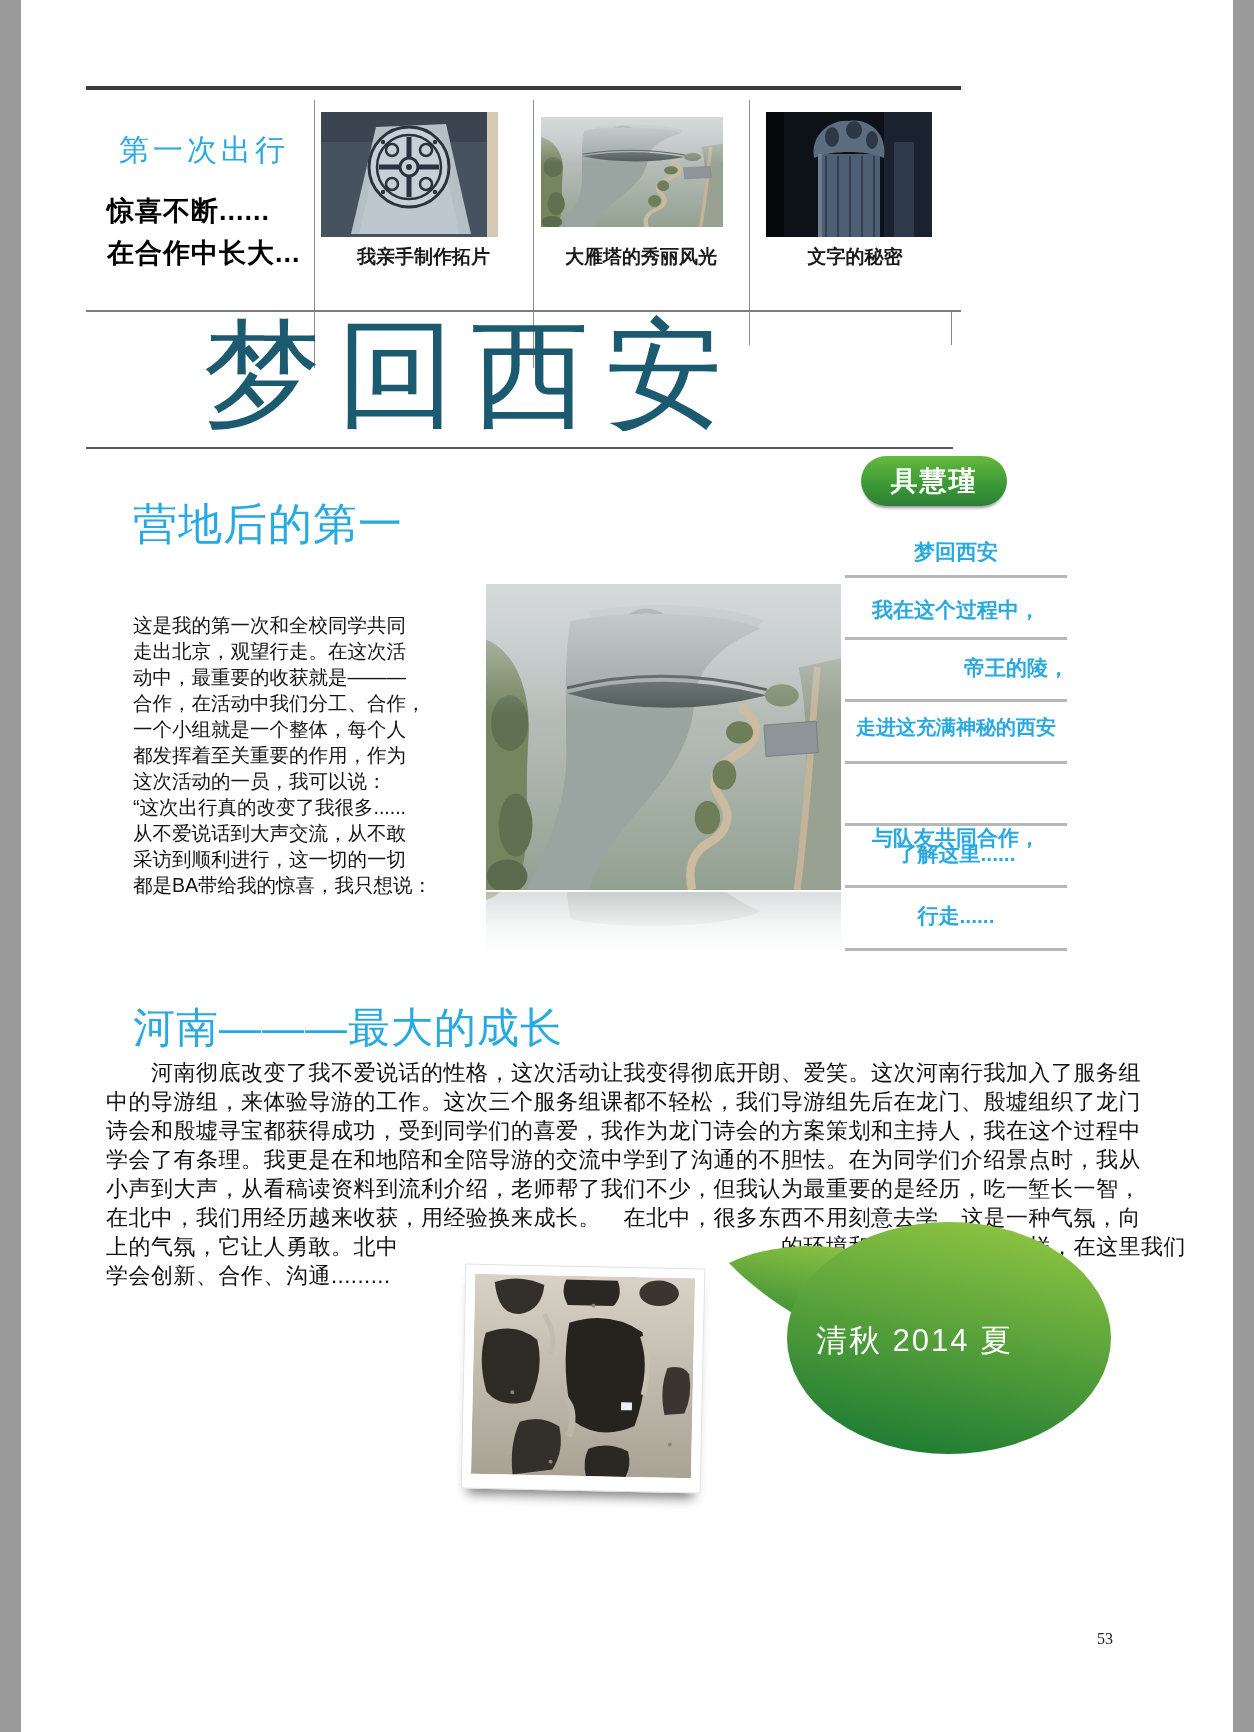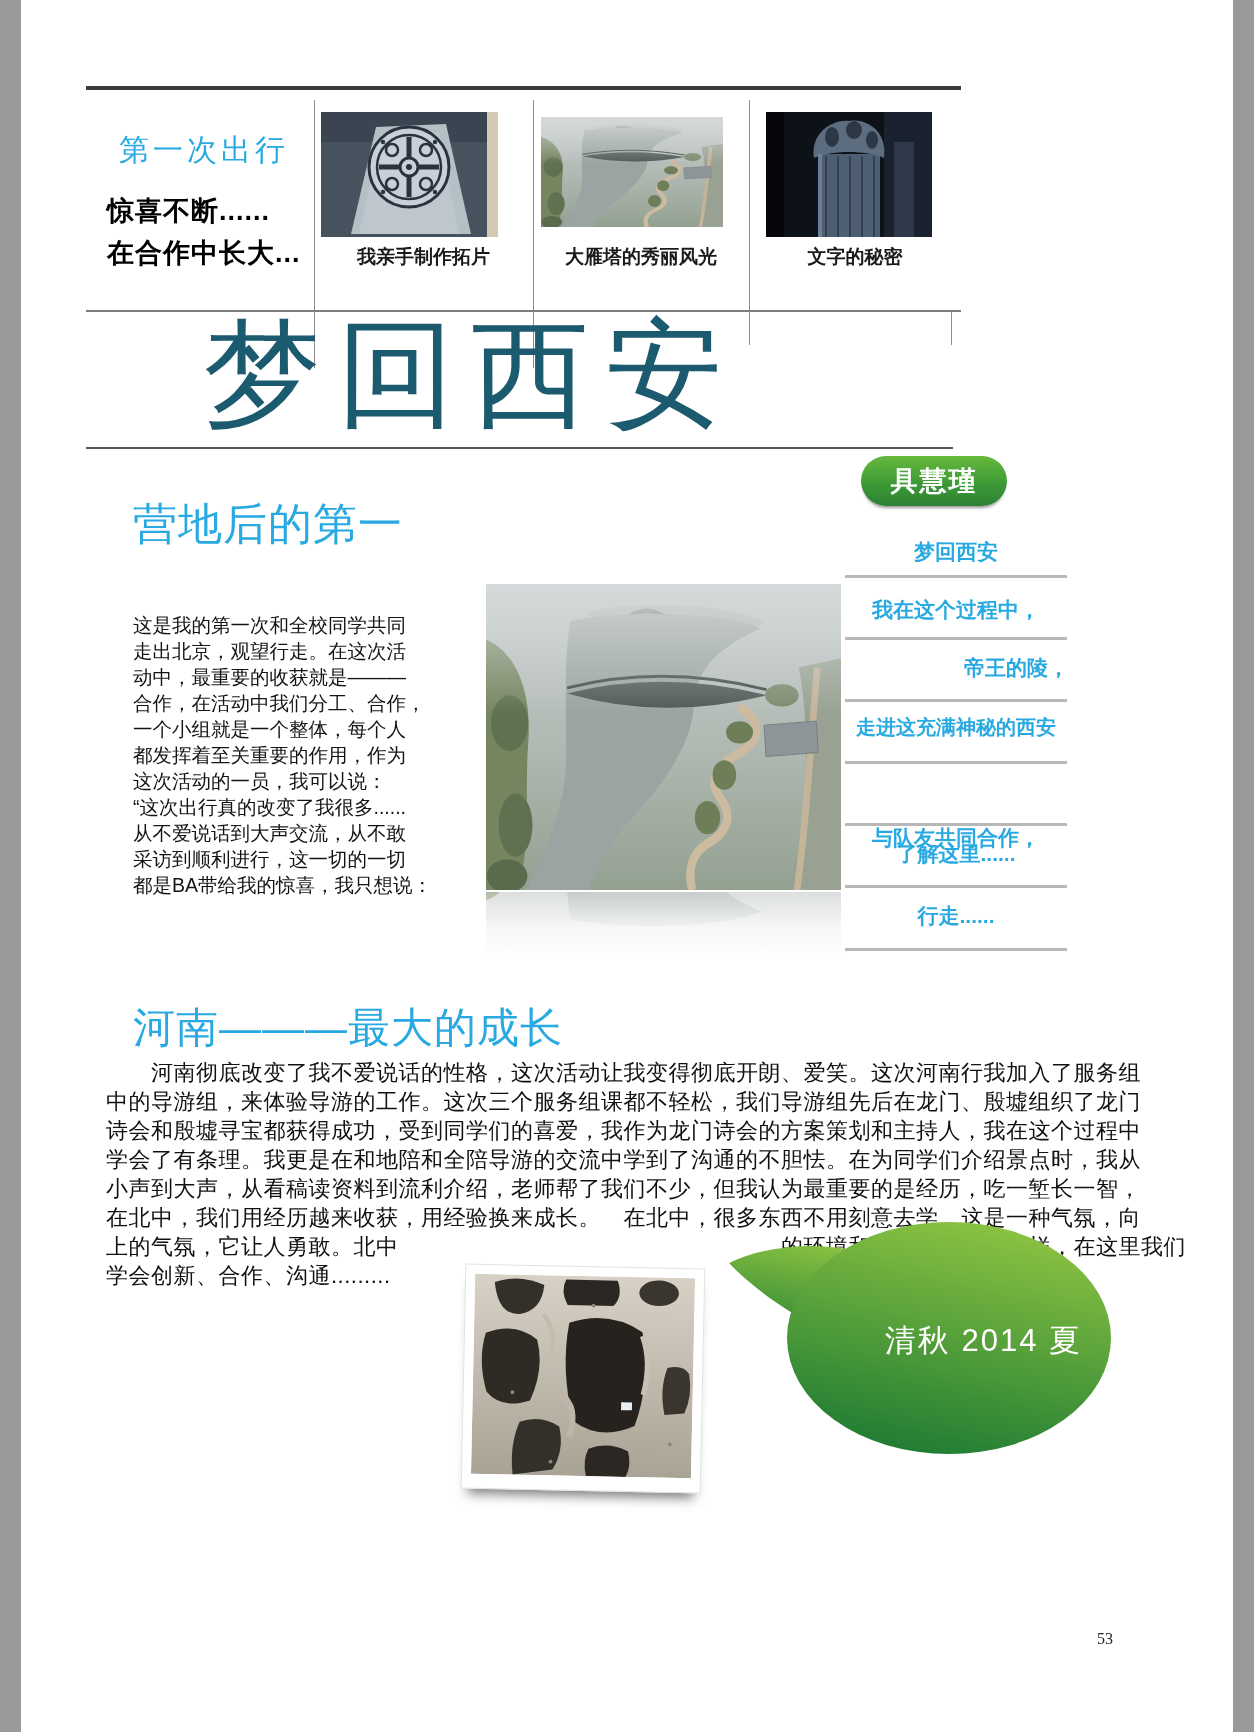--- a/index.html
+++ b/index.html
@@ -64,21 +64,21 @@
   .a2h{left:112px;top:1000px;font-size:42px;color:#29A9E1;font-weight:500;letter-spacing:1px;}
   .a2body{left:85px;top:1058px;width:1090px;font-size:22px;line-height:29px;letter-spacing:0.5px;color:#111;}
   .a2body .bl{white-space:pre;}
   
   .polaroid{left:442px;top:1266px;width:220px;background:#fff;padding:9px 9px 14px 9px;
     border:1px solid #e2e2e2;transform:rotate(1.2deg);
     box-shadow:0 12px 12px -7px rgba(0,0,0,.5);}
   .polaroid svg{display:block;}
   
   .bubble{left:700px;top:1205px;width:395px;height:255px;}
-  .bubbletext{left:795px;top:1320px;width:266px;text-align:right;color:#fff;
+  .bubbletext{left:795px;top:1320px;width:266px;text-align:left;color:#fff;
     font-size:31px;font-weight:500;letter-spacing:2px;white-space:nowrap;}
   .pageno{left:1076px;top:1630px;font-size:16px;color:#222;font-family:"Liberation Serif","DejaVu Serif",serif;}
 </style>
 </head>
 <body>
 
 <div class="page">
 
   <div class="abs rule1"></div>
   <div class="abs vd vd1"></div>

